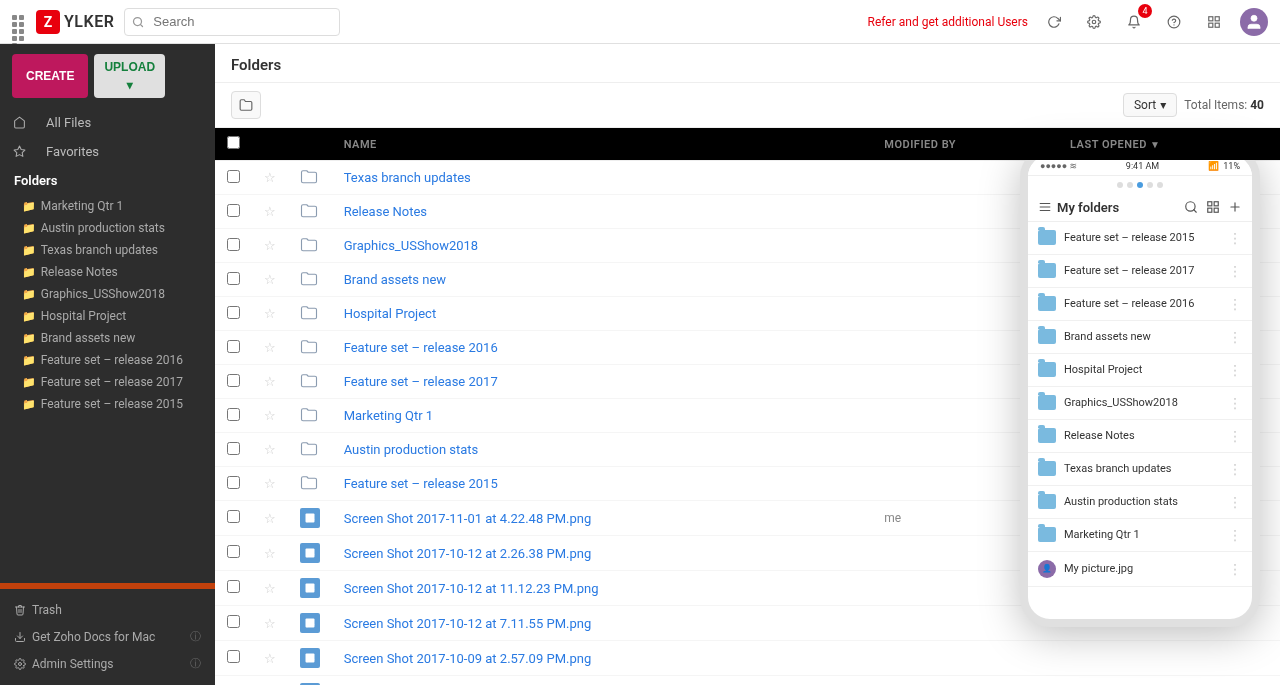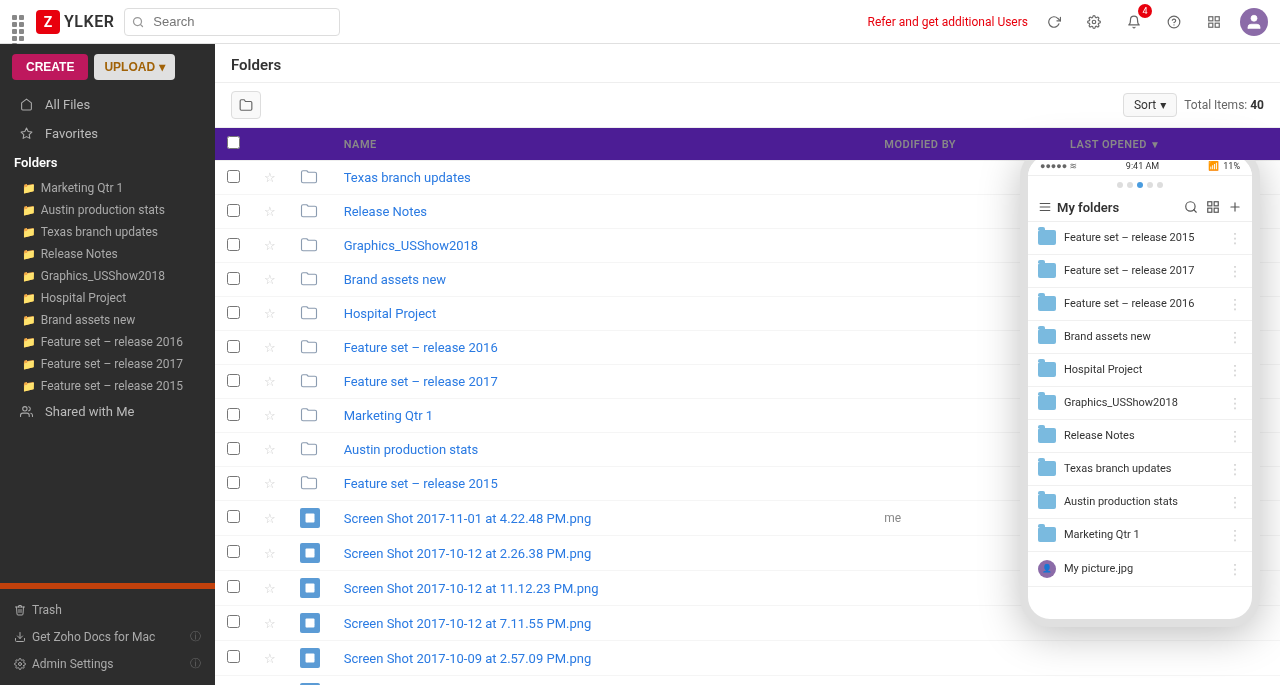--- a/index.html
+++ b/index.html
@@ -22,25 +22,25 @@
     .badge { position: absolute; top: -4px; right: -4px; background: #e8000d; color: white; border-radius: 50%; width: 14px; height: 14px; font-size: 9px; display: flex; align-items: center; justify-content: center; }
     .avatar { width: 28px; height: 28px; border-radius: 50%; background: #8b6ba8; display: flex; align-items: center; justify-content: center; color: white; font-size: 12px; cursor: pointer; overflow: hidden; }
 
     
     .main-layout { display: flex; flex: 1; overflow: hidden; }
 
     
     .sidebar { width: 215px; background: #2d2d2d; color: #ccc; display: flex; flex-direction: column; flex-shrink: 0; overflow-y: auto; padding-top: 10px; }
     .sidebar-btn-row { display: flex; gap: 6px; padding: 0 12px 10px; }
     .btn-create { background: #f0f0f0; color: #333; border: none; border-radius: 4px; padding: 6px 14px; font-size: 12px; font-weight: 600; cursor: pointer; }
-    .btn-upload { background: #f0f0f0; color: #a16207; border: none; border-radius: 4px; padding: 6px 10px; font-size: 12px; font-weight: 600; cursor: pointer; display: flex; align-items: center; gap: 4px; }
+    .btn-upload { background: #f0f0f0; color: #15803d; border: none; border-radius: 4px; padding: 6px 10px; font-size: 12px; font-weight: 600; cursor: pointer; display: flex; align-items: center; gap: 4px; flex-direction: column; }
     .btn-create { background: #be185d; color: white; }
     .btn-upload { background: #e0e0e0; }
     .sidebar-nav { flex: 1; }
-    .sidebar-item { padding: 7px 20px; cursor: pointer; font-size: 13px; color: #bbb; display: flex; align-items: center; gap: 12px; }
+    .sidebar-item { padding: 7px 13px; cursor: pointer; font-size: 13px; color: #bbb; display: flex; align-items: center; gap: 20px; }
     .sidebar-section-header { padding: 7px 14px; font-size: 13px; color: white; font-weight: 600; cursor: pointer; }
     .sidebar-sub { padding: 4px 14px 4px 22px; cursor: pointer; font-size: 12px; color: #aaa; display: flex; align-items: center; gap: 5px; white-space: nowrap; overflow: hidden; text-overflow: ellipsis; }
     .sidebar-folder-icon { font-size: 11px; color: #999; flex-shrink: 0; }
     .sidebar-bottom { border-top: 6px solid #c2410c; padding: 8px 0; margin-top: auto; }
     .sidebar-bottom-item { padding: 6px 14px; font-size: 12px; color: #aaa; cursor: pointer; display: flex; align-items: center; gap: 6px; }
     .sidebar-bottom-item .info-icon { margin-left: auto; font-size: 11px; color: #666; }
 
     
     .content { flex: 1; background: #fff; display: flex; flex-direction: column; overflow: hidden; }
     .content-header { padding: 12px 16px 8px; border-bottom: 1px solid #eee; display: flex; align-items: center; }
@@ -48,21 +48,21 @@
     .content-toolbar { display: flex; align-items: center; padding: 8px 16px; border-bottom: 1px solid #eee; gap: 7px; }
     .toolbar-folder-btn { width: 30px; height: 28px; display: flex; align-items: center; justify-content: center; border: 1px solid #ddd; border-radius: 4px; cursor: pointer; background: #f9f9f9; color: #555; }
     .toolbar-spacer { flex: 1; }
     .sort-btn { border: 1px solid #ddd; border-radius: 4px; padding: 4px 10px; font-size: 12px; cursor: pointer; background: #f9f9f9; display: flex; align-items: center; gap: 4px; }
     .total-items { font-size: 12px; color: #666; }
     .total-items strong { color: #333; }
 
     
     .table-container { flex: 1; overflow-y: auto; }
     table { width: 100%; border-collapse: collapse; }
-    thead th { padding: 8px 12px; text-align: left; font-size: 11px; font-weight: 600; color: #888; border-bottom: 1px solid #eee; position: sticky; top: 0; background: #4c1d95; z-index: 1; text-transform: uppercase; letter-spacing: 0.5px; }
+    thead th { padding: 8px 12px; text-align: left; font-size: 11px; font-weight: 600; color: #888; border-bottom: 1px solid #eee; position: sticky; top: 0; background: #000000; z-index: 1; text-transform: uppercase; letter-spacing: 0.5px; }
     .th-checkbox { width: 30px; }
     .th-star { width: 24px; }
     .th-icon { width: 30px; }
     tbody tr { border-bottom: 1px solid #f5f5f5; }
     td { padding: 7px 12px; font-size: 13px; color: #333; vertical-align: middle; }
     .td-checkbox input { cursor: pointer; }
     .star-icon { color: #ccc; cursor: pointer; font-size: 13px; }
     .name-cell { color: #2a7ae2; cursor: pointer; }
     .modified-cell { color: #888; font-size: 12px; }
     .last-opened-cell { color: #888; font-size: 12px; }
@@ -224,29 +224,20 @@
       </div>
       <div class="sidebar-sub">
         <span class="sidebar-folder-icon">📁</span>
         <span>Feature set – release 2017</span>
       </div>
       <div class="sidebar-sub">
         <span class="sidebar-folder-icon">📁</span>
         <span>Feature set – release 2015</span>
       </div>
 
-      <div class="sidebar-item">
-        <svg width="13" height="13" viewBox="0 0 24 24" fill="none" stroke="#aaa" stroke-width="2" stroke-linecap="round" stroke-linejoin="round">
-            <path d="M17 21v-2a4 4 0 0 0-4-4H5a4 4 0 0 0-4 4v2"></path>
-            <circle cx="9" cy="7" r="4"></circle>
-            <path d="M23 21v-2a4 4 0 0 0-3-3.87"></path>
-            <path d="M16 3.13a4 4 0 0 1 0 7.75"></path>
-          </svg>
-        <span>Shared with Me</span>
-      </div>
     </div>
 
     <div class="sidebar-bottom">
       <div class="sidebar-bottom-item">
         <svg width="12" height="12" viewBox="0 0 24 24" fill="none" stroke="#aaa" stroke-width="2" stroke-linecap="round" stroke-linejoin="round">
             <polyline points="3 6 5 6 21 6"></polyline>
             <path d="M19 6l-1 14a2 2 0 0 1-2 2H8a2 2 0 0 1-2-2L5 6"></path>
             <path d="M10 11v6"></path>
             <path d="M14 11v6"></path>
             <path d="M9 6V4a1 1 0 0 1 1-1h4a1 1 0 0 1 1 1v2"></path>

